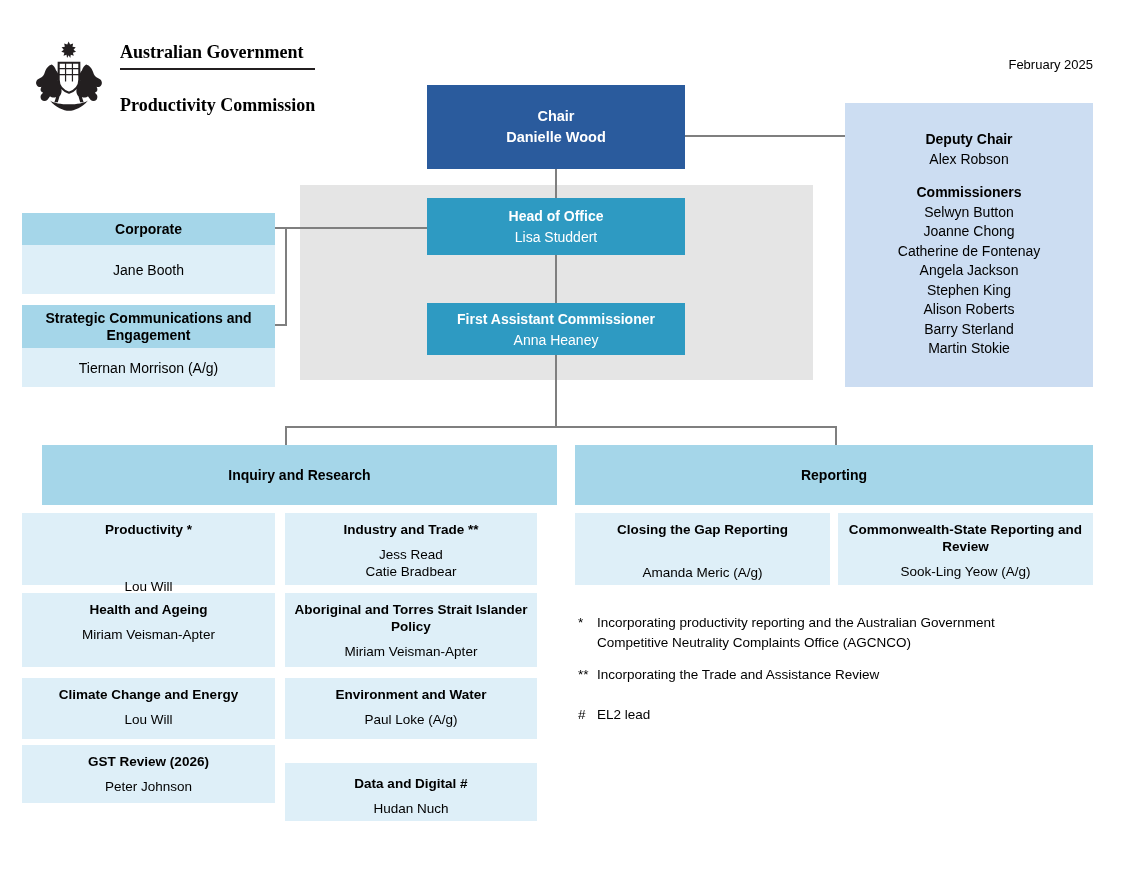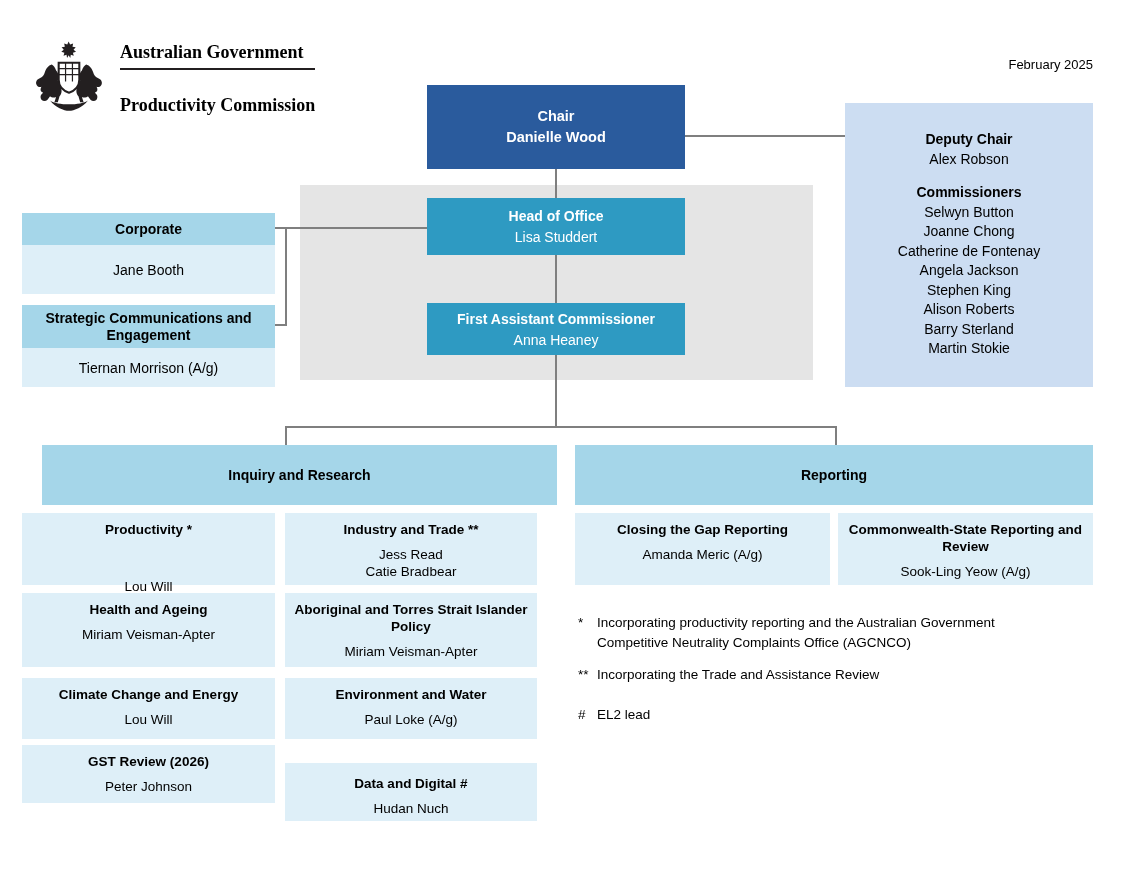--- a/index.html
+++ b/index.html
@@ -177,21 +177,21 @@
   </div>
   <div class="box unit" style="left:22px; top:745px; width:253px; height:58px;">
     <div class="unit-title">GST Review (2026)</div>
     <div class="unit-names">Peter Johnson</div>
   </div>
   <div class="box unit" style="left:285px; top:763px; width:252px; height:58px;justify-content:flex-end;">
     <div class="unit-title">Data and Digital #</div>
     <div class="unit-names">Hudan Nuch</div>
   </div>
 
-  <div class="box unit" style="left:575px; top:513px; width:255px; height:72px;">
+  <div class="box unit" style="left:575px; top:513px; width:255px; height:72px;gap:18px;">
     <div class="unit-title">Closing the Gap Reporting</div>
     <div class="unit-names">Amanda Meric (A/g)</div>
   </div>
   <div class="box unit" style="left:838px; top:513px; width:255px; height:72px;">
     <div class="unit-title">Commonwealth-State Reporting and Review</div>
     <div class="unit-names">Sook-Ling Yeow (A/g)</div>
   </div>
 
   <div class="footnotes">
     <div class="footnote">

